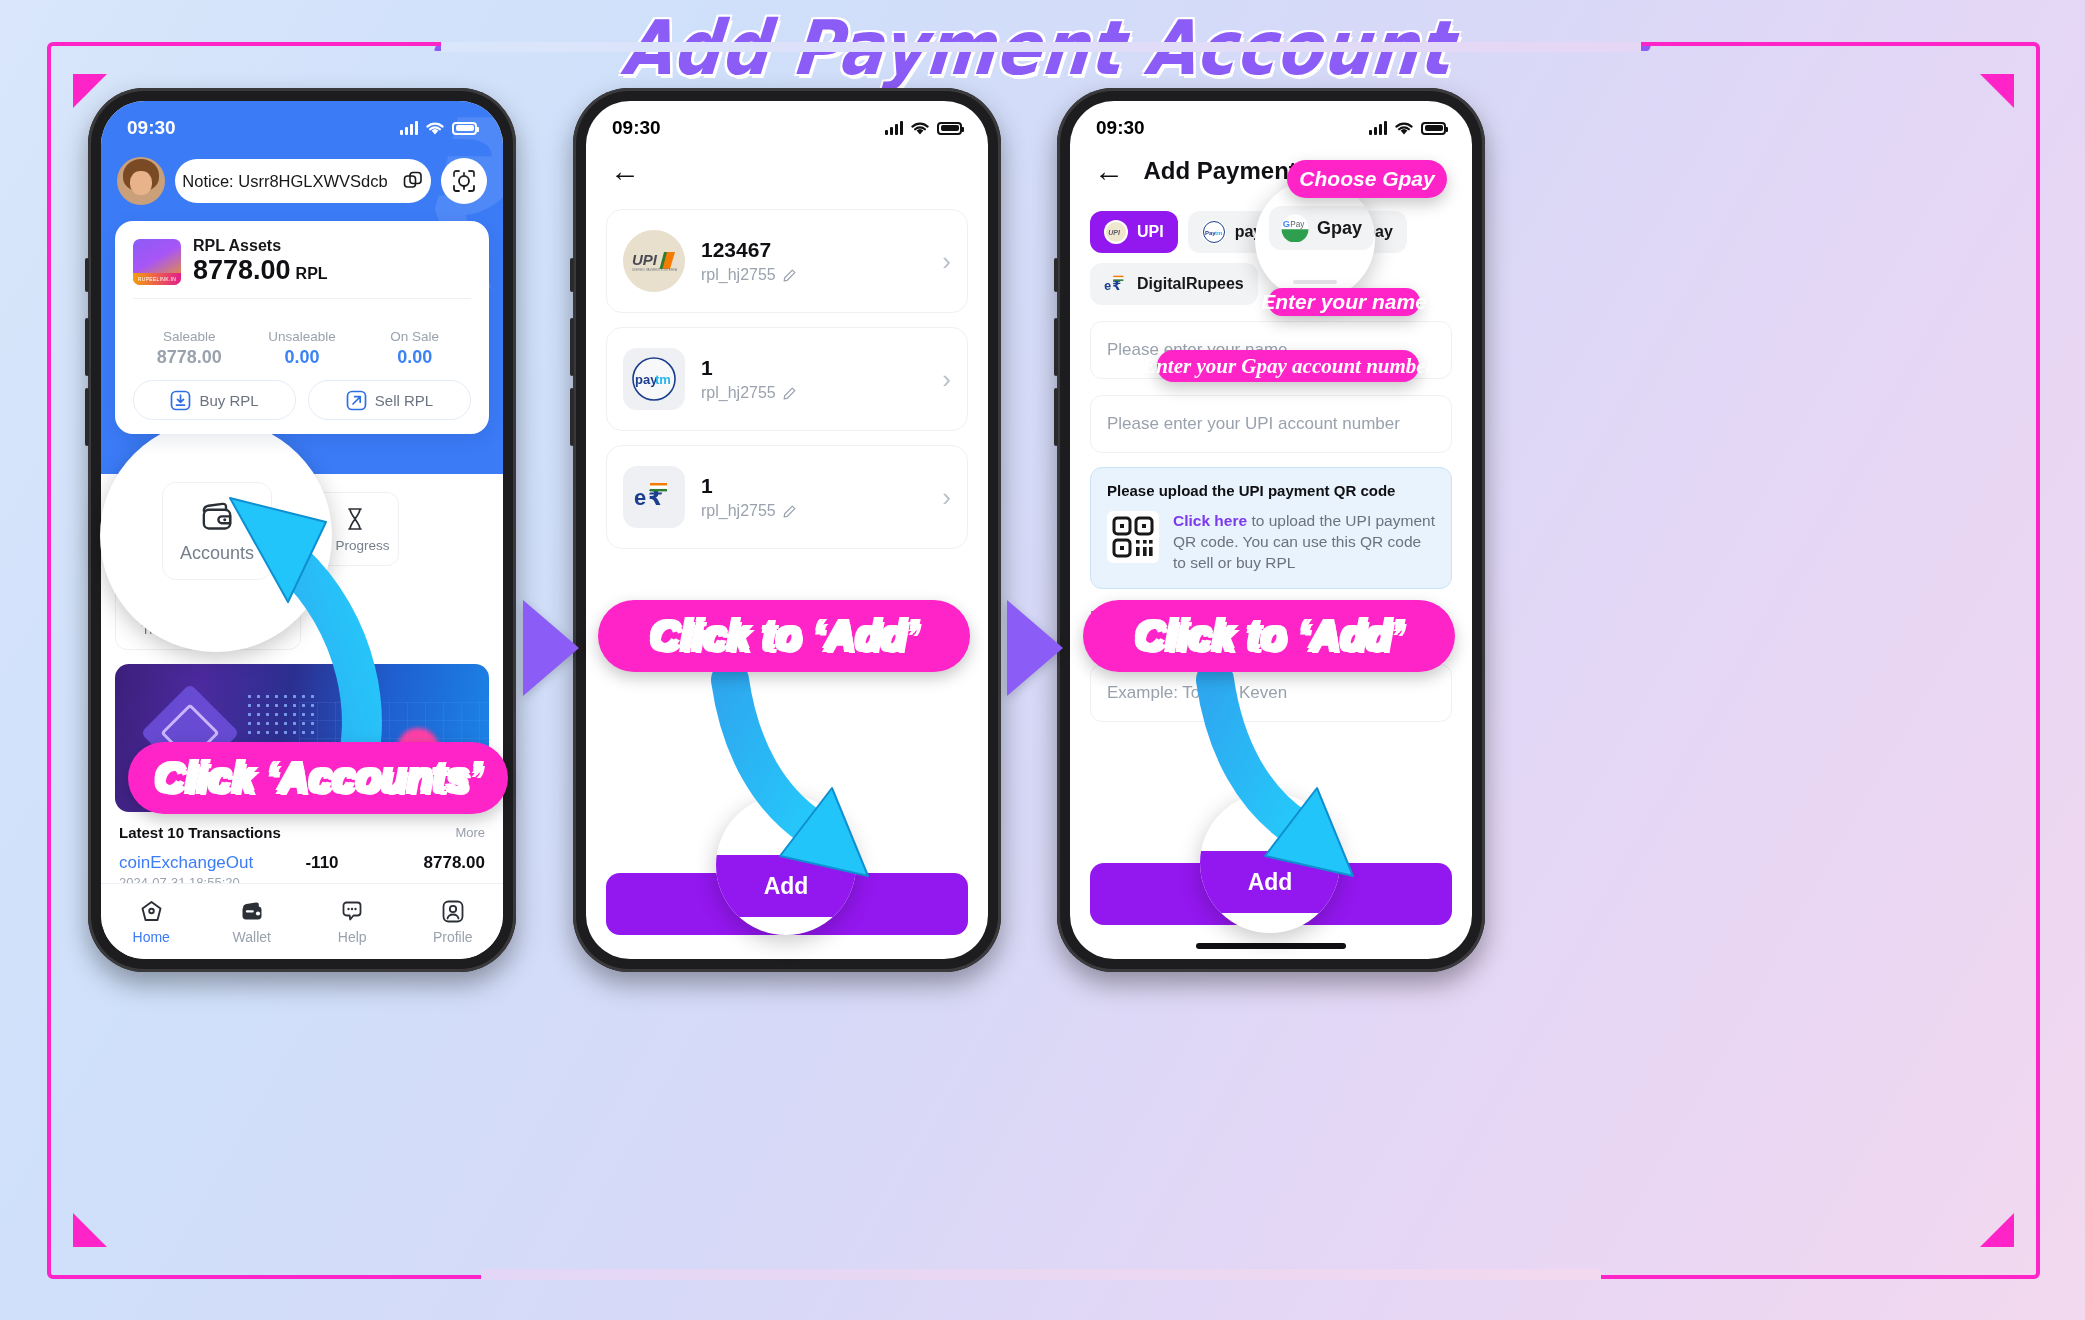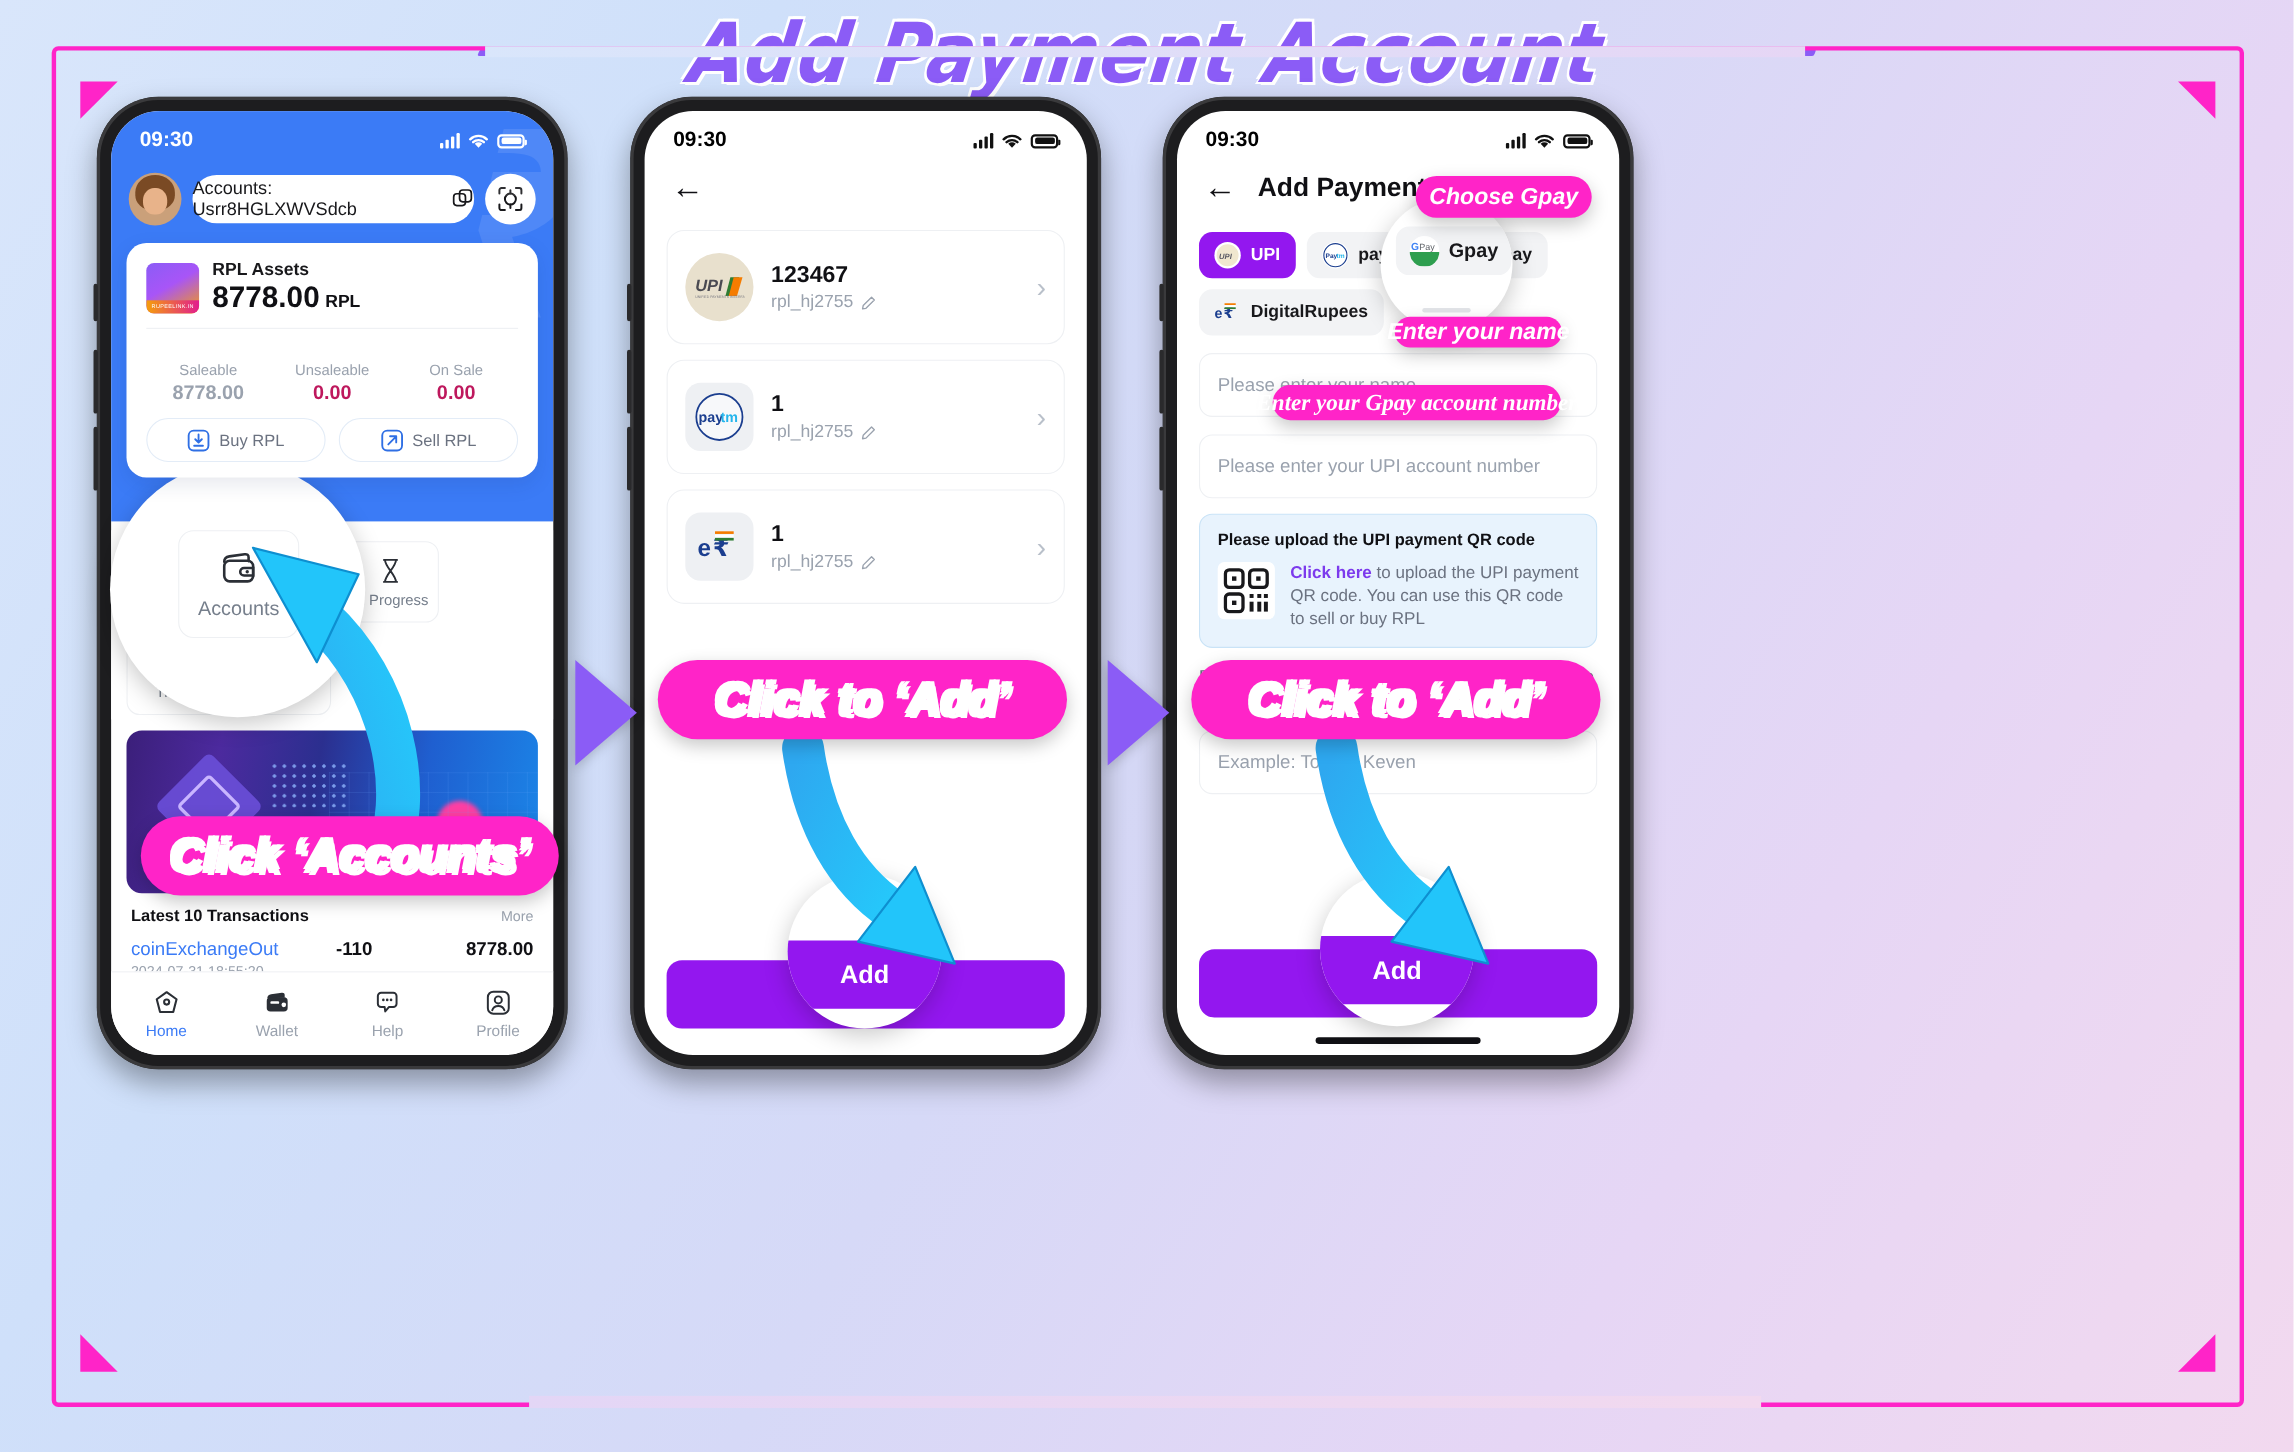--- a/index.html
+++ b/index.html
@@ -90,21 +90,21 @@
   .asset-head { display:flex; align-items:center; gap:12px; }
   .rpl-logo { width:48px; height:46px; border-radius:7px; background:linear-gradient(150deg,#8b5cf6 0%,#a855f7 45%,#f59e0b 100%); position:relative; overflow:hidden; flex:0 0 auto;}
   .rpl-logo span{position:absolute;left:0;right:0;bottom:0;height:12px;background:linear-gradient(90deg,#f59e0b,#e11d8f);font-size:5px;color:#fff;text-align:center;line-height:12px;letter-spacing:.3px;}
   .asset-title { font-size:16px; font-weight:600; color:#18181b; }
   .asset-amount { font-size:27px; font-weight:800; color:#101014; line-height:1.15; }
   .asset-amount b { font-size:16px; font-weight:600; margin-left:5px;}
   .asset-divider { height:1px; background:#eef0f3; margin: 12px 0 10px; }
   .stats { display:flex; }
   .stat { flex:1; text-align:center;margin-top:20px; }
   .stat .lbl { font-size:13.5px; color:#9aa2ae; }
-  .stat .val { font-size:18px; font-weight:700; color:#be185d; margin-top:3px;}
+  .stat .val { font-size:18px; font-weight:700; color:#3b82f6; margin-top:3px;}
   .stat.muted .val { color:#9aa2ae; }
   .cta-row { display:flex; gap:12px; margin-top:12px; }
   .cta { flex:1; height:40px; border:1px solid #e3ecf7; border-radius:20px; display:flex; align-items:center; justify-content:center; gap:8px; font-size:15px; color:#6b7280; background:#fff;}
   .cta svg { flex:0 0 auto; }
 
   .tiles { background:#fff; margin-top: 8px; padding: 10px 14px 4px; display:flex; flex-wrap:wrap; gap:10px; }
   .tile { width: 88px; height:74px; border:1px solid #eef0f3; border-radius:12px; display:flex; flex-direction:column; align-items:center; justify-content:center; gap:6px; position:relative; background:#fff;}
   .tile .tl { font-size:13.5px; color:#767f8c; }
   .badge { position:absolute; right:-8px; top:-9px; min-width:24px; height:24px; border-radius:12px; background:#ef4444; color:#fff; font-size:14px; font-weight:700; display:flex; align-items:center; justify-content:center; padding:0 6px;}
 
@@ -232,21 +232,21 @@
           </svg>
           <div class="batt">
               <i></i>
             </div>
         </div>
       </div>
 
       <div class="addr-row">
         <div class="avatar"></div>
         <div class="addr-pill">
-          <span>Accounts: Usrr8HGLXWVSdcb</span>
+          <span>Notice: Usrr8HGLXWVSdcb</span>
           <svg width="22" height="22" viewBox="0 0 22 22">
             <rect x="2.5" y="6" width="11" height="11" rx="3" fill="none" stroke="#18181b" stroke-width="1.6"></rect>
             <rect x="8" y="2.5" width="11" height="11" rx="3" fill="none" stroke="#18181b" stroke-width="1.6"></rect>
           </svg>
         </div>
         <div class="scan-btn">
           <svg width="26" height="26" viewBox="0 0 26 26">
             <path d="M3 8V5a2 2 0 0 1 2-2h3M18 3h3a2 2 0 0 1 2 2v3M23 18v3a2 2 0 0 1-2 2h-3M8 23H5a2 2 0 0 1-2-2v-3" fill="none" stroke="#18181b" stroke-width="1.8" stroke-linecap="round"></path>
             <circle cx="13" cy="13" r="5" fill="none" stroke="#18181b" stroke-width="1.8"></circle>
             <path d="M13 8v-3M13 21v-3" stroke="#18181b" stroke-width="1.8" stroke-linecap="round"></path>

